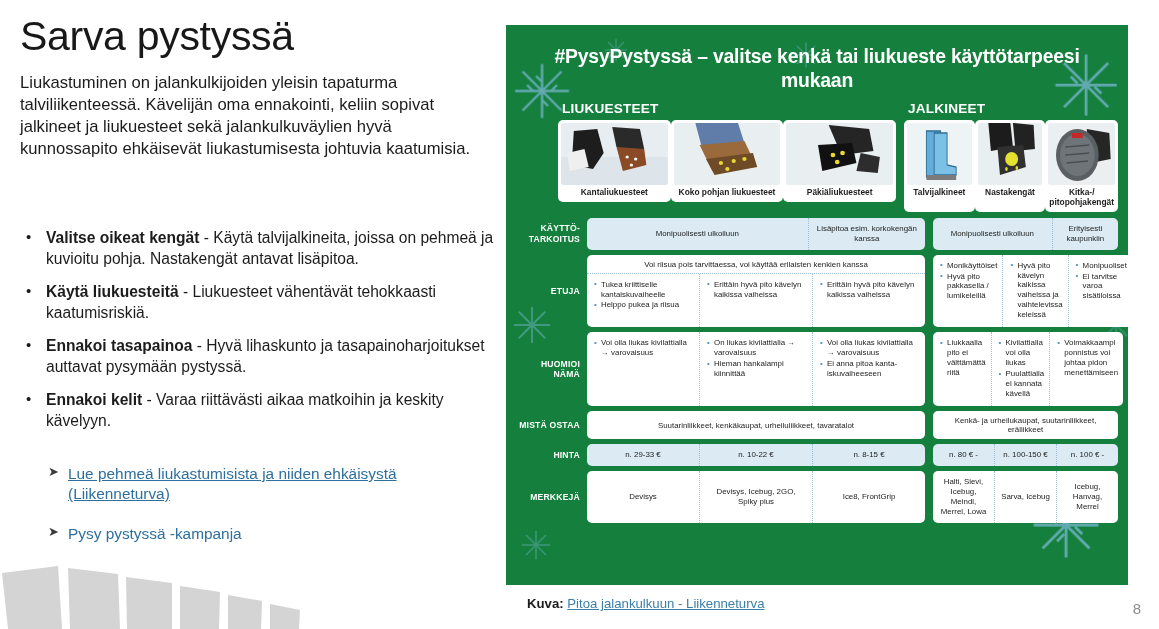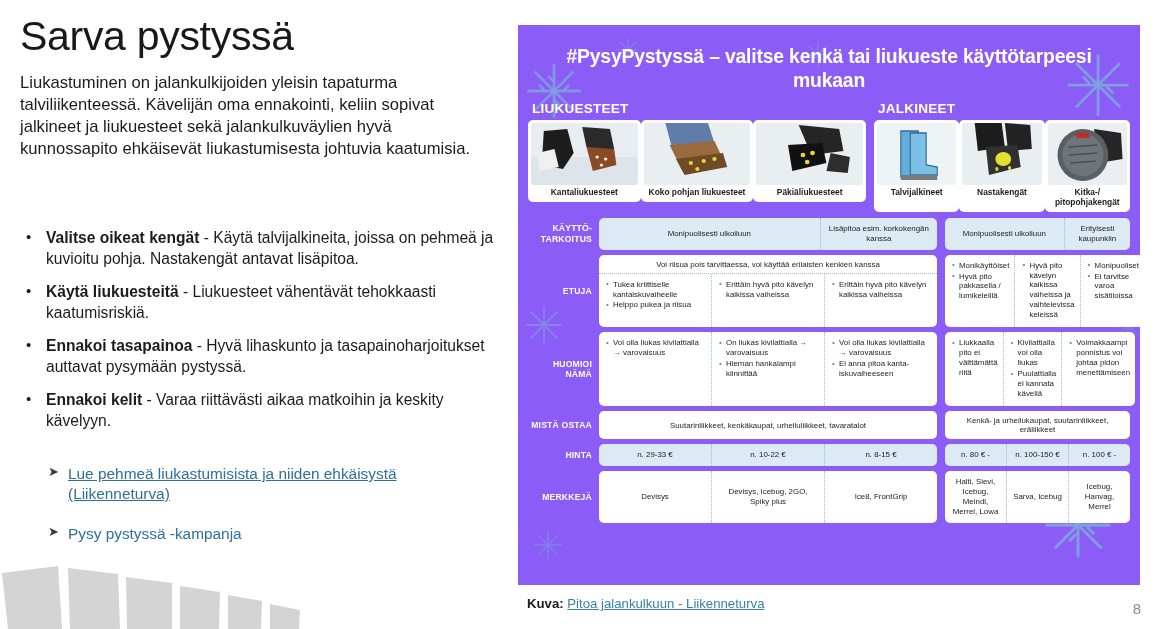--- a/index.html
+++ b/index.html
@@ -92,25 +92,25 @@
     text-decoration: none;
   }
   .link-row.underlined a { text-decoration: underline; }
 
   
   .deco { position: absolute; left: 0; bottom: 0; width: 330px; height: 70px; }
 
   
   .info {
     position: absolute;
-    left: 518px;
+    left: 506px;
     top: 25px;
     width: 622px;
     height: 560px;
-    background: #8b5cf6;
+    background: #15803d;
     overflow: hidden;
   }
   .snow { position: absolute; inset: 0; pointer-events: none; }
 
   .info-inner { position: relative; z-index: 2; padding: 0; }
 
   .info-title {
     text-align: center;
     color: #ffffff;
     font-size: 19.4px;
@@ -120,21 +120,21 @@
     padding: 20px 42px 0 42px;
     margin: 0;
   }
 
   
   .groups {
     display: flex;
     padding: 9px 10px 0 10px;
     gap: 8px;
   }
-  .group-left { width: 338px; }
+  .group-left { width: 338px; margin-left: 42px; }
   .group-right { flex: 1; }
   .group-label {
     color: #ffffff;
     font-weight: 700;
     font-size: 13.6px;
     letter-spacing: 0.2px;
     margin: 0 0 4px 4px;
   }
   .cards { display: flex; }
   .card {

